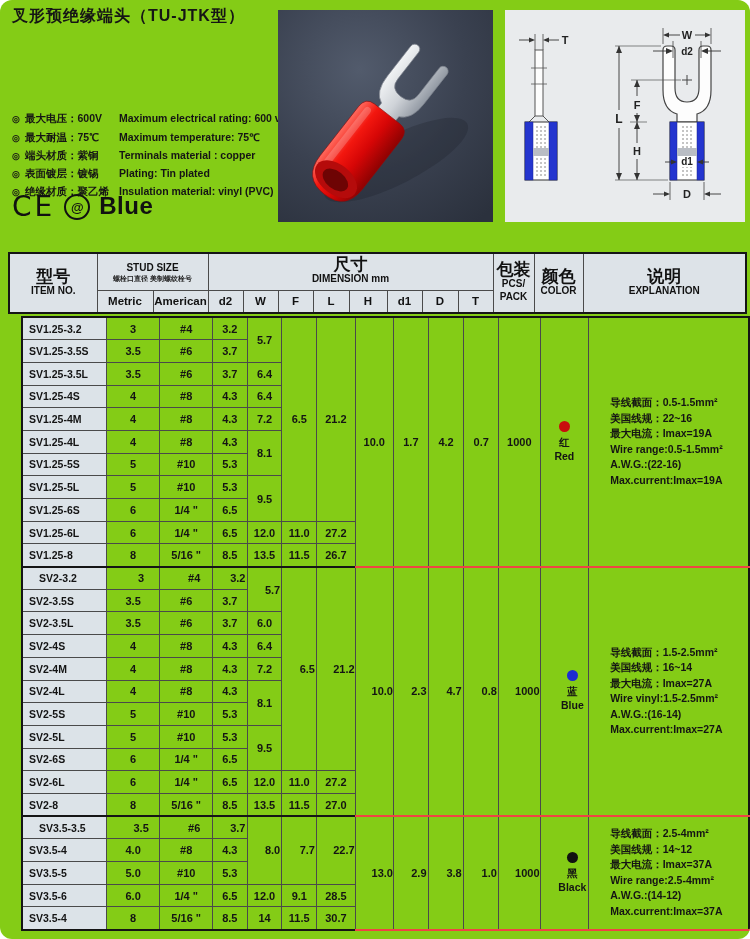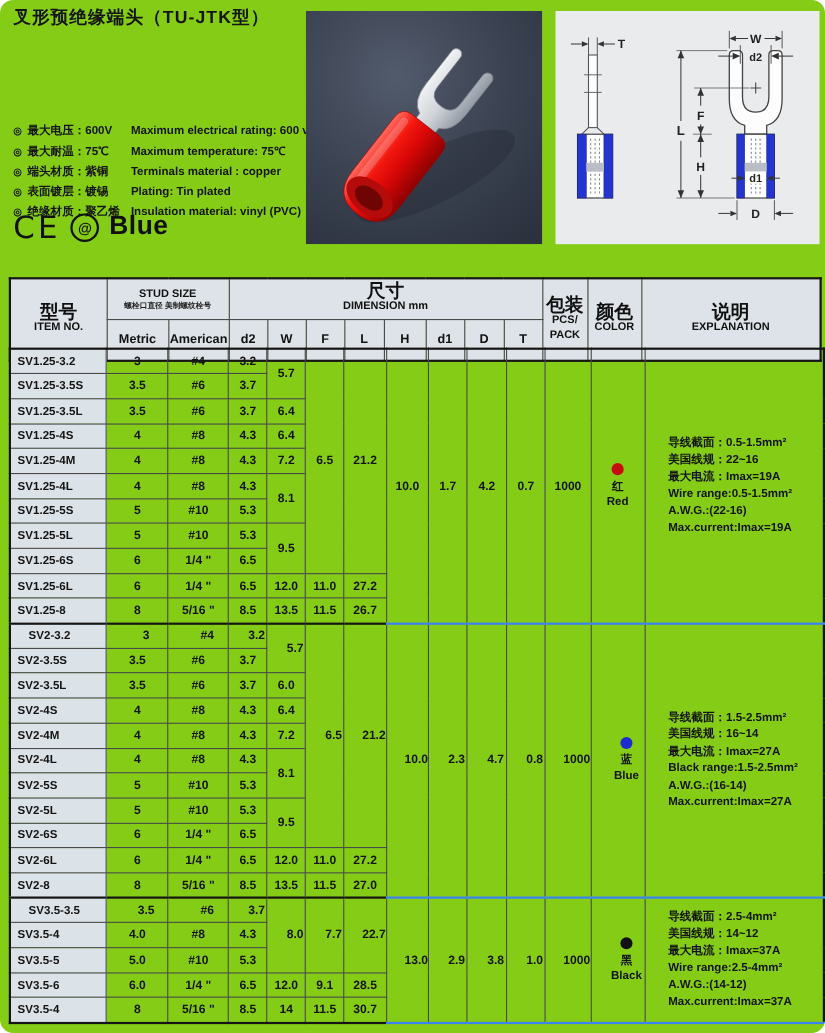--- a/index.html
+++ b/index.html
@@ -23,34 +23,34 @@
                display:flex;align-items:center;justify-content:center;
                font-size:13px;font-weight:bold;margin-top:2px;}
   .rohs-mark{font-size:24px;font-weight:bold;letter-spacing:.5px;}
   
   .photo{position:absolute;left:278px;top:10px;width:215px;height:212px;}
   .diagram{position:absolute;left:505px;top:10px;width:240px;height:212px;background:#e9ebed;}
   .dim-label{font-family:"Liberation Sans",sans-serif;font-weight:bold;fill:#222;}
   
   table{border-collapse:collapse;table-layout:fixed;}
   .tbl-head{position:absolute;left:8px;top:252px;}
-  .tbl-body{position:absolute;left:8px;top:316px;}
+  .tbl-body{position:absolute;left:21px;top:316px;}
   .tbl{border:2px solid #151515;}
   .tbl th,.tbl td{border:1px solid #4a4a4a;padding:0;vertical-align:middle;}
   .tbl-head th{background:#dde3e8;font-weight:bold;text-align:center;}
   .hd-zh{font-size:17px;line-height:14px;}
   .hd-en{font-size:10px;line-height:13px;}
   .hd-tiny{font-size:7px;line-height:9px;font-weight:bold;color:#222;}
   .hd-sub{font-size:11.5px;}
-  .row1{height:37px;} .row2{height:38px;}
+  .row1{height:37px;} .row2{height:23px;}
   .tbl-body td{font-size:11px;font-weight:bold;text-align:center;color:#141414;}
   .tbl-body tr{height:22.7px;}
   td.item{text-align:left;padding-left:6px;background:#dce3e8;font-size:10.5px;}
   .group-start td{border-top:2px solid #151515;padding-left:16px;}
-  td.gend{border-bottom:2px solid #3b82f6;}
+  td.gend{border-bottom:2px solid #ef4444;}
   td.expl{text-align:left;padding-left:21px;font-size:10.5px;line-height:15.5px;}
   td.color-cell{font-size:10.5px;line-height:14px;}
   .dot{display:block;width:11px;height:11px;border-radius:50%;margin:0 auto 3px auto;}
 </style>
 </head>
 <body>
 
 <div class="sheet">
 
   <div class="title-block">
@@ -406,21 +406,21 @@
           <td rowspan="11" class="gend">1000</td>
           <td rowspan="11" class="gend color-cell">
             <span class="dot" style="background: rgb(28, 43, 210);"></span>
             <div>蓝</div>
             <div>Blue</div>
           </td>
           <td rowspan="11" class="gend expl">
             <div>导线截面：1.5-2.5mm²</div>
             <div>美国线规：16~14</div>
             <div>最大电流：Imax=27A</div>
-            <div>Black range:1.5-2.5mm²</div>
+            <div>Wire vinyl:1.5-2.5mm²</div>
             <div>A.W.G.:(16-14)</div>
             <div>Max.current:Imax=27A</div>
           </td>
         </tr>
         <tr>
           <td class="item">SV2-3.5S</td>
           <td>3.5</td>
           <td>#6</td>
           <td>3.7</td>
         </tr>

